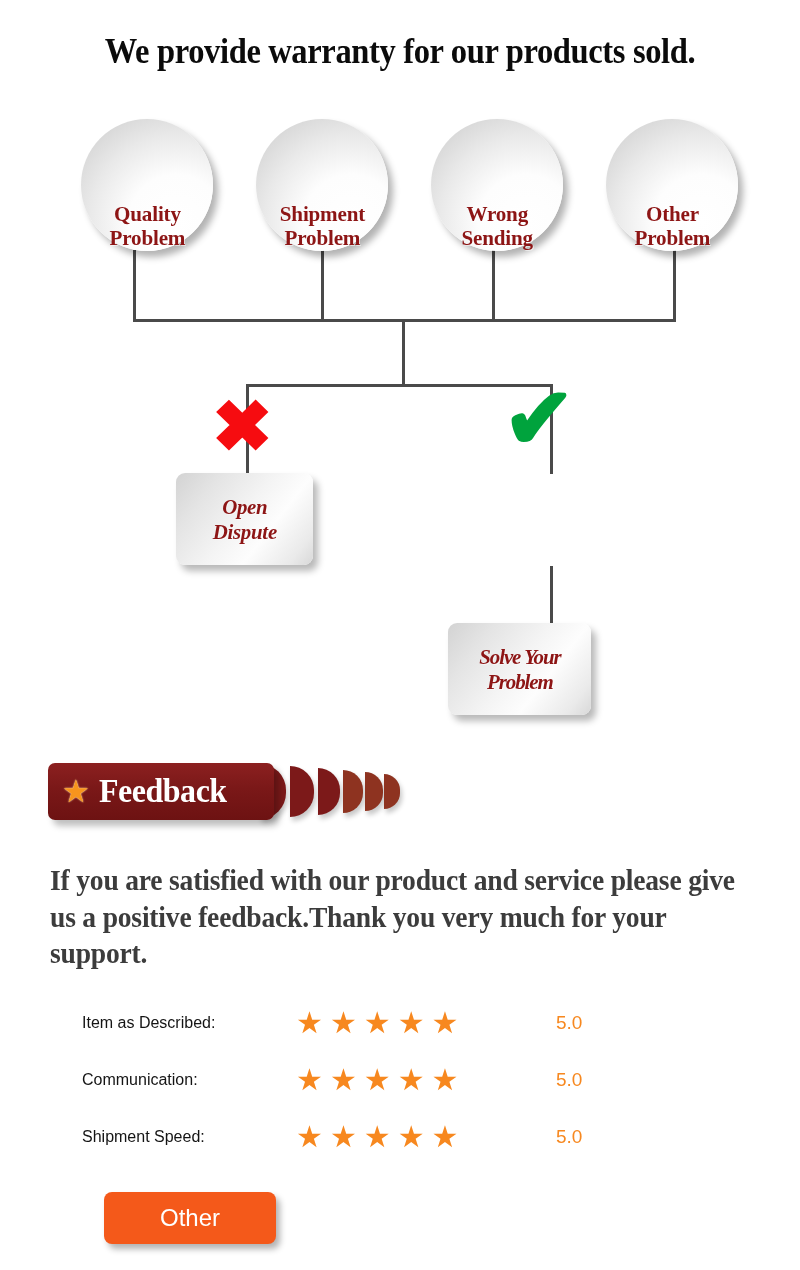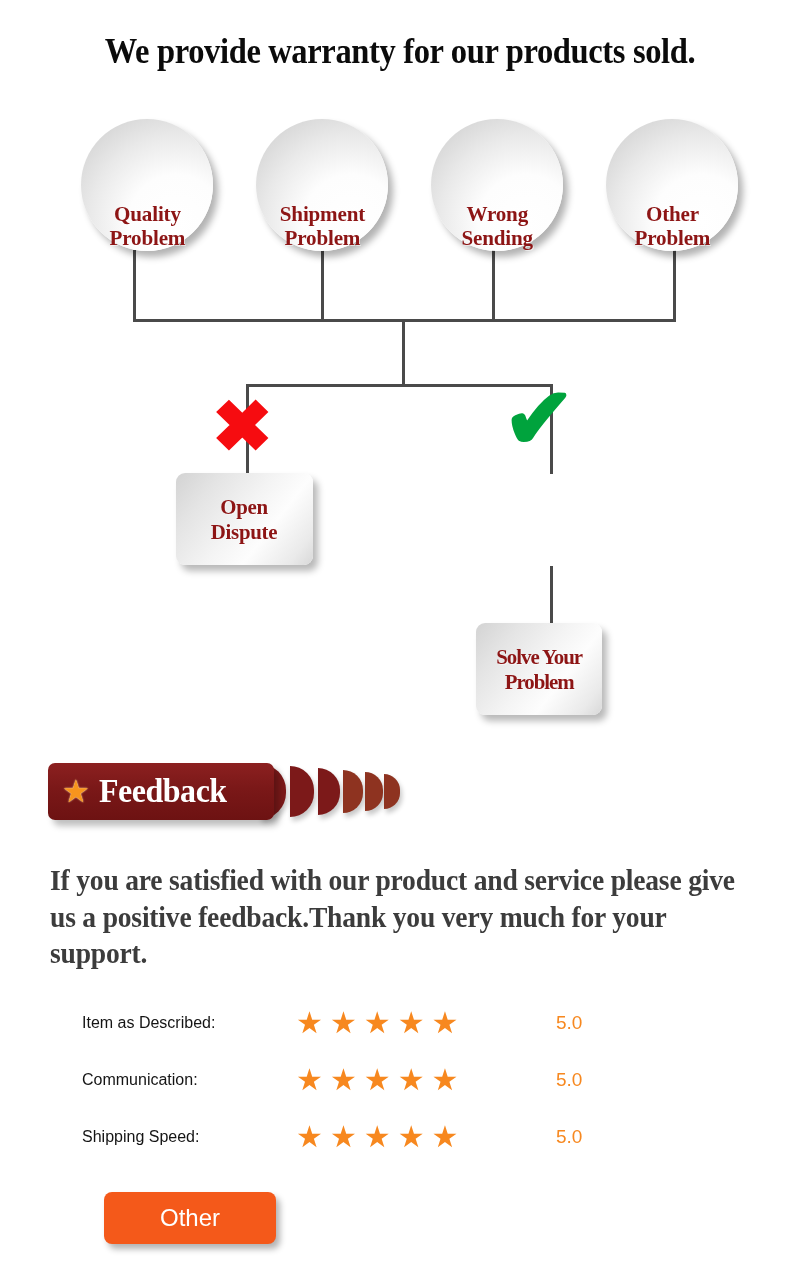--- a/index.html
+++ b/index.html
@@ -53,20 +53,21 @@
   }
 
   .box{
     position:absolute;
     border-radius:9px;
     background:linear-gradient(128deg,#d3d3d3 0%,#e4e4e4 22%,#f4f4f4 48%,#fdfdfd 66%,#eaeaea 88%,#d8d8d8 100%);
     box-shadow:5px 6px 7px rgba(0,0,0,0.28);
     display:flex;align-items:center;justify-content:center;
     text-align:center;
     z-index:3;
+    font-style:italic;
   }
   .box .blabel{
     color:#8d1515;
     font-family:"Liberation Serif", serif;
     font-weight:bold;
     font-size:22px;
     line-height:1.14;
     letter-spacing:-0.3px;
     transform:scaleX(0.95);
     text-shadow:1px 1px 0 rgba(255,255,255,0.5);
@@ -214,21 +215,21 @@
 Problem</span>
     </div>
 
     <div class="mark xmark" style="left:213px;top:392px;">✖</div>
     <div class="mark checkmark" style="left:503px;top:375px;">✔</div>
 
     <div class="box" style="left:176px;top:473px;width:137px;height:92px;">
       <span class="blabel" style="white-space:pre-line;">Open
 Dispute</span>
     </div>
-    <div class="box" style="left:476px;top:623px;width:126px;height:92px;">
+    <div class="box" style="left:448px;top:623px;width:143px;height:92px;">
       <span class="blabel tight" style="white-space:pre-line;">Solve Your
 Problem</span>
     </div>
   </div>
 
   <div class="fb-wrap">
     <div class="arc" style="left:212px;top:6px;width:26px;height:55px;background:#7c1919;"></div>
     <div class="arc" style="left:242px;top:8px;width:24px;height:51px;background:#7c1919;"></div>
     <div class="arc" style="left:270px;top:10px;width:22px;height:47px;background:#7c1919;"></div>
     <div class="arc" style="left:295px;top:12px;width:20px;height:43px;background:#8e3320;"></div>
@@ -247,21 +248,21 @@
       <span class="r-label">Item as Described:</span>
       <span class="r-stars">★★★★★</span>
       <span class="r-score">5.0</span>
     </div>
     <div class="rating-row">
       <span class="r-label">Communication:</span>
       <span class="r-stars">★★★★★</span>
       <span class="r-score">5.0</span>
     </div>
     <div class="rating-row">
-      <span class="r-label">Shipping Speed:</span>
+      <span class="r-label">Shipment Speed:</span>
       <span class="r-stars">★★★★★</span>
       <span class="r-score">5.0</span>
     </div>
   </div>
 
   <button class="submit-btn">Other</button>
 
 </div>
 
 </body></html>

